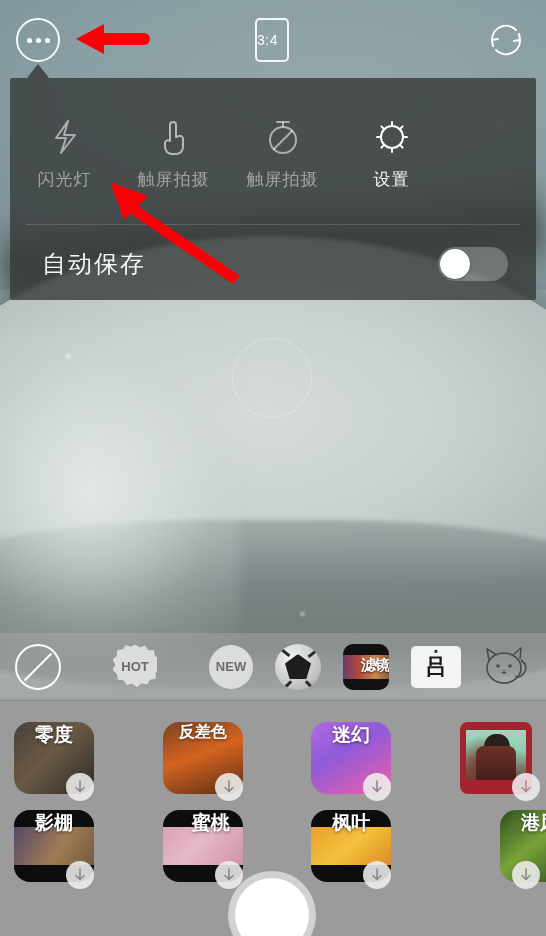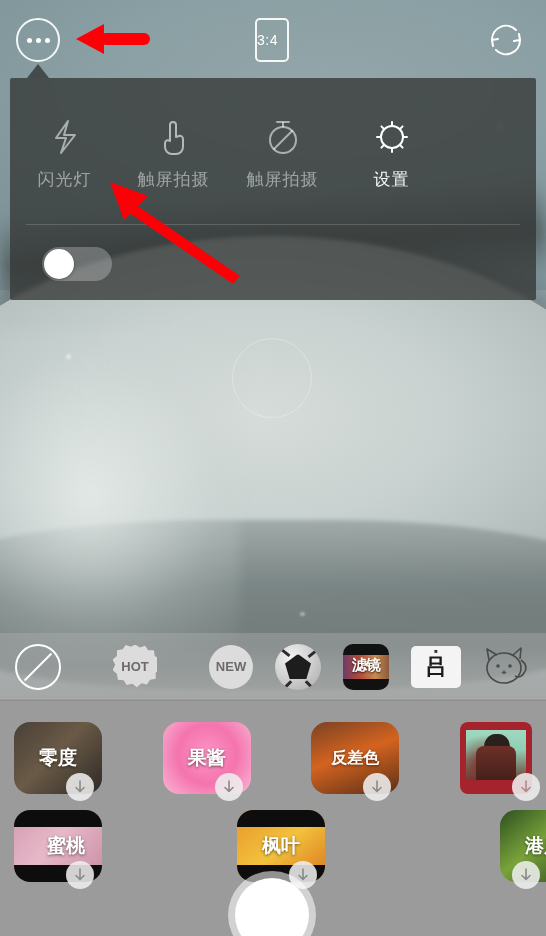--- a/index.html
+++ b/index.html
@@ -258,21 +258,21 @@
     overflow: hidden;
     position: relative;
     background: #111;
   }
   .cat-filter .mid {
     position: absolute; left: 0; top: 11px; width: 100%; height: 24px;
     background: linear-gradient(90deg, #6e3a6a 0%, #b04a3a 35%, #c98a4e 70%, #8a5b3c 100%);
   }
   .cat-filter .txt {
     position: absolute; left: 0; top: 12px; width: 100%;
-    text-align: center;
+    text-align: right;
     font-size: 15px; font-weight: bold; color: #fff;
     text-shadow: 0 1px 2px rgba(0,0,0,.8);
     letter-spacing: -1px;
   }
   .cat-card {
     width: 50px; height: 42px;
     margin-left: 22px;
     border-radius: 5px;
     background: #f4f4f4;
     display: flex; align-items: center; justify-content: center;
@@ -302,25 +302,25 @@
     padding: 0 14px;
     justify-content: space-between;
   }
   .filter-row.r1 { padding-top: 22px; }
   .filter-row.r2 { padding-top: 16px; }
   .filter-cell {
     position: relative;
     width: 72px; height: 72px;
   }
   .filter-thumb {
-    width: 88px; height: 72px;
+    width: 80px; height: 72px;
     border-radius: 16px;
     overflow: hidden;
     position: relative;
-    display: flex; align-items: center; justify-content: center;
+    display: flex; align-items: flex-start; justify-content: center;
   }
   .filter-thumb .name {
     position: relative;
     z-index: 3;
     font-size: 19px;
     font-weight: bold;
     color: #fff;
     letter-spacing: 0px;
     text-shadow: 0 1px 3px rgba(0,0,0,0.55);
     white-space: nowrap;
@@ -487,20 +487,21 @@
             </g>
           </svg>
         </span>
         <span class="lbl">设置</span>
       </div>
     </div>
 
     <div class="panel-divider"></div>
 
     <div class="autosave-row">
+      <span class="autosave-label">自动保存</span>
       <span class="toggle">
         <span class="knob"></span>
       </span>
     </div>
   </div>
 
   <div class="category-bar">
 
     <div class="cat cat-none"></div>
 
@@ -555,60 +556,72 @@
         <div class="filter-thumb" style="background:linear-gradient(135deg,#4a4038 0%,#6a5a46 45%,#2e2a26 100%);">
           <span class="name">零度</span>
         </div>
         <span class="dl-badge">
           <svg width="16" height="16" viewBox="0 0 16 16">
               <path d="M8,2 L8,12 M4,8.5 L8,12.5 L12,8.5" fill="none" stroke="#8a8a8a" stroke-width="1.6" stroke-linecap="round" stroke-linejoin="round"></path>
             </svg>
         </span>
       </div>
 
-      <div class="filter-cell">
-        <div class="filter-thumb" style="background:radial-gradient(circle at 50% 45%,#ff95c4 0%,#f474ae 50%,#f9b7d4 100%);">
-          <span class="name">果酱</span>
-        </div>
-        <span class="dl-badge">
-          <svg width="16" height="16" viewBox="0 0 16 16">
-              <path d="M8,2 L8,12 M4,8.5 L8,12.5 L12,8.5" fill="none" stroke="#8a8a8a" stroke-width="1.6" stroke-linecap="round" stroke-linejoin="round"></path>
-            </svg>
-        </span>
-      </div>
 
       <div class="filter-cell">
         <div class="filter-thumb" style="background:linear-gradient(160deg,#7a4224 0%,#d4631f 45%,#5a2f18 100%);">
           <span class="name small">反差色</span>
         </div>
         <span class="dl-badge">
           <svg width="16" height="16" viewBox="0 0 16 16">
               <path d="M8,2 L8,12 M4,8.5 L8,12.5 L12,8.5" fill="none" stroke="#8a8a8a" stroke-width="1.6" stroke-linecap="round" stroke-linejoin="round"></path>
             </svg>
         </span>
       </div>
 
+      <div class="filter-cell">
+        <div class="filter-thumb" style="background:linear-gradient(150deg,#b06ae0 0%,#8f5ad8 40%,#f060a8 100%);">
+          <span class="name">迷幻</span>
+        </div>
+        <span class="dl-badge">
+          <svg width="16" height="16" viewBox="0 0 16 16">
+              <path d="M8,2 L8,12 M4,8.5 L8,12.5 L12,8.5" fill="none" stroke="#8a8a8a" stroke-width="1.6" stroke-linecap="round" stroke-linejoin="round"></path>
+            </svg>
+        </span>
+      </div>
 
       <div class="filter-cell">
         <div class="photo-frame">
           <div class="photo-inner">
             <span class="head"></span>
             <span class="body"></span>
           </div>
         </div>
         <span class="dl-badge">
           <svg width="16" height="16" viewBox="0 0 16 16">
               <path d="M8,2 L8,12 M4,8.5 L8,12.5 L12,8.5" fill="none" stroke="#b08a8a" stroke-width="1.6" stroke-linecap="round" stroke-linejoin="round"></path>
             </svg>
         </span>
       </div>
     </div>
 
     <div class="filter-row r2">
 
+      <div class="filter-cell">
+        <div class="filter-thumb" style="background:linear-gradient(120deg,#4a3f6e 0%,#a07c54 55%,#6a5238 100%);">
+          <span class="band-top"></span>
+          <span class="band-bottom"></span>
+          <span class="name">影棚</span>
+        </div>
+        <span class="dl-badge">
+          <svg width="16" height="16" viewBox="0 0 16 16">
+              <path d="M8,2 L8,12 M4,8.5 L8,12.5 L12,8.5" fill="none" stroke="#8a8a8a" stroke-width="1.6" stroke-linecap="round" stroke-linejoin="round"></path>
+            </svg>
+        </span>
+      </div>
 
 
       <div class="filter-cell">
         <div class="filter-thumb" style="background:linear-gradient(130deg,#d49bb2 0%,#e6b9c8 45%,#c98ba4 100%);padding-left:16px;">
           <span class="band-top"></span>
           <span class="band-bottom"></span>
           <span class="name">蜜桃</span>
         </div>
         <span class="dl-badge">
           <svg width="16" height="16" viewBox="0 0 16 16">

